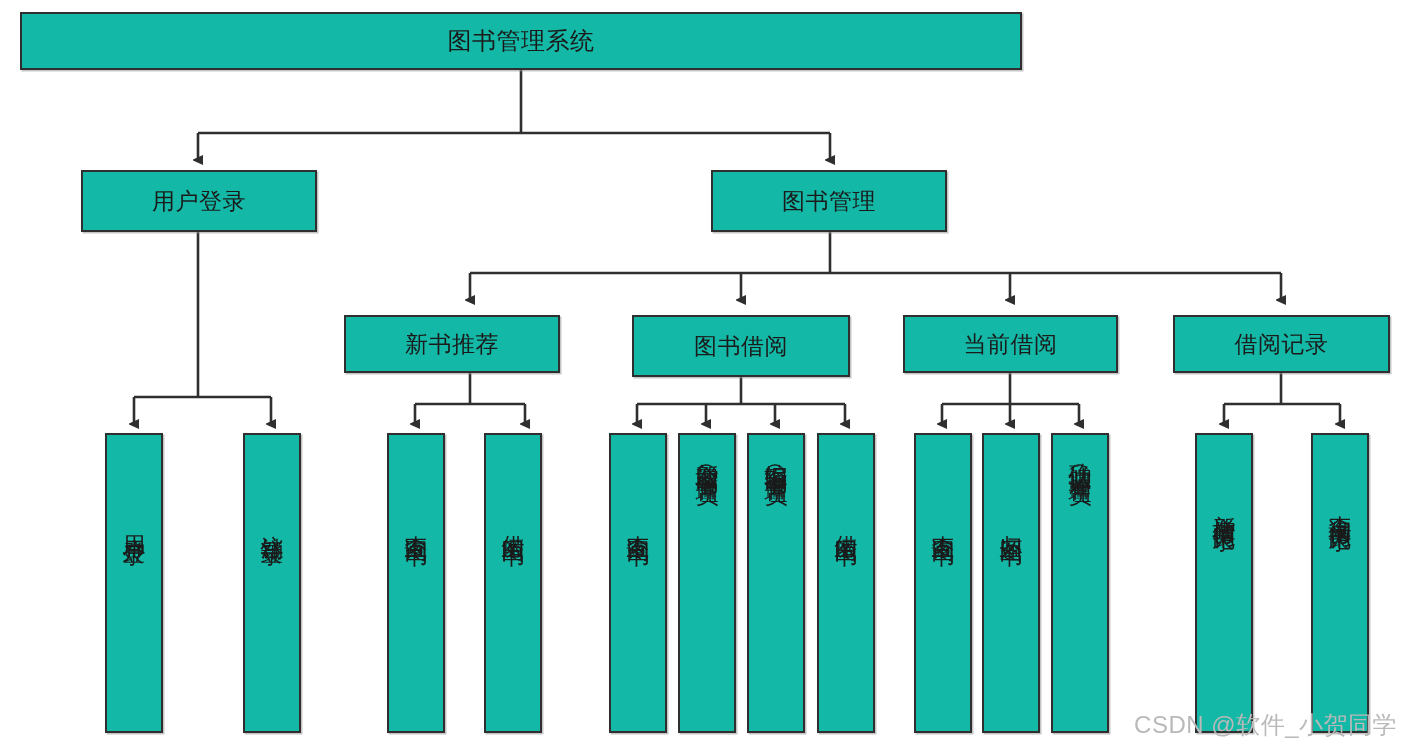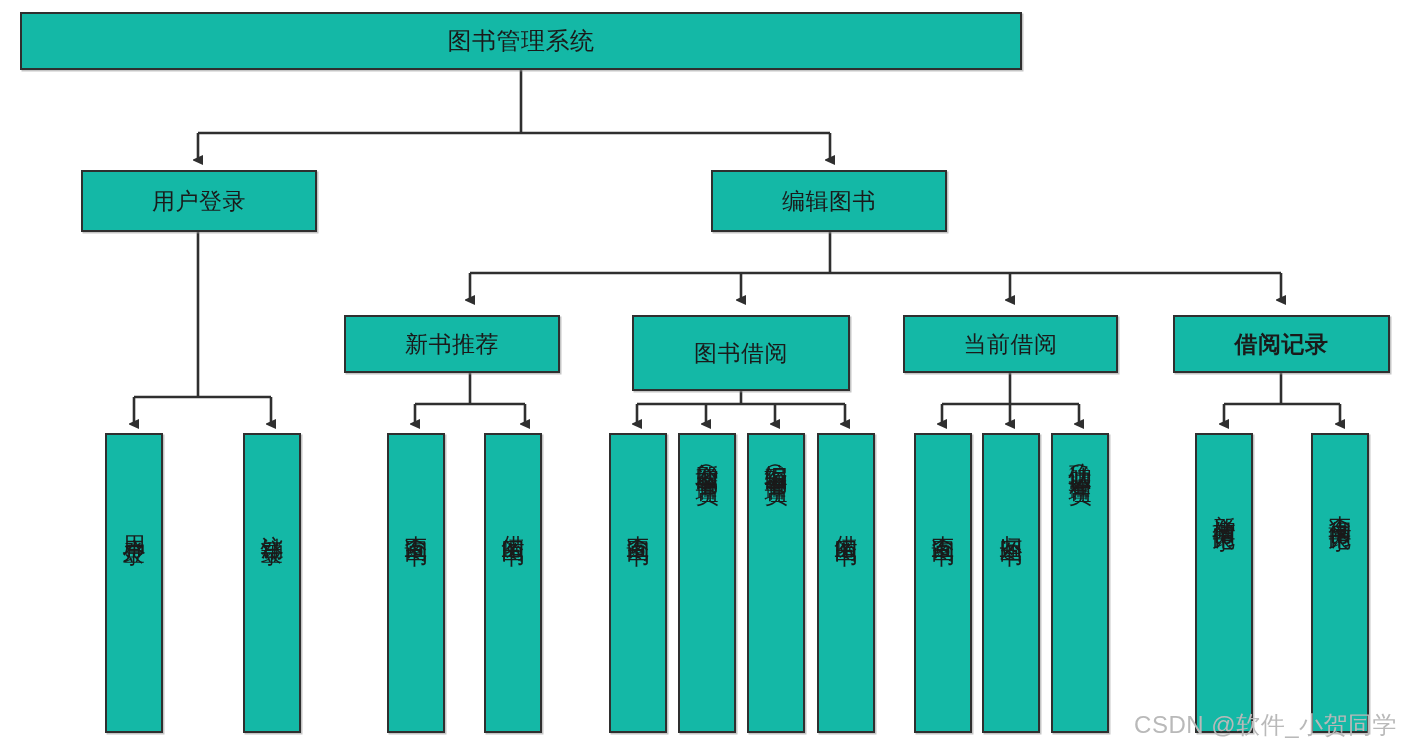--- a/index.html
+++ b/index.html
@@ -136,33 +136,33 @@
   </svg>
 
   <div class="node horiz root" style="left:20px; top:12px; width:1002px; height:58px;">
     <span class="node-label">图书管理系统</span>
   </div>
 
   <div class="node horiz" style="left:81px; top:170px; width:236px; height:62px;">
     <span class="node-label">用户登录</span>
   </div>
   <div class="node horiz" style="left:711px; top:170px; width:236px; height:62px;">
-    <span class="node-label">编辑图书</span>
+    <span class="node-label">图书管理</span>
   </div>
 
   <div class="node horiz" style="left:344px; top:315px; width:216px; height:58px;">
     <span class="node-label">新书推荐</span>
   </div>
-  <div class="node horiz" style="left:632px; top:315px; width:218px; height:76px;">
+  <div class="node horiz" style="left:632px; top:315px; width:218px; height:62px;">
     <span class="node-label">图书借阅</span>
   </div>
   <div class="node horiz" style="left:903px; top:315px; width:215px; height:58px;">
     <span class="node-label">当前借阅</span>
   </div>
-  <div class="node horiz" style="left:1173px; top:315px; width:217px; height:58px;font-weight:bold;">
+  <div class="node horiz" style="left:1173px; top:315px; width:217px; height:58px;">
     <span class="node-label">借阅记录</span>
   </div>
 
   <div class="node vert tall2" style="left:105px; top:433px; width:58px; height:300px;">
     <span class="node-label">用户登录</span>
   </div>
   <div class="node vert tall2" style="left:243px; top:433px; width:58px; height:300px;">
     <span class="node-label">注销登录</span>
   </div>
 

